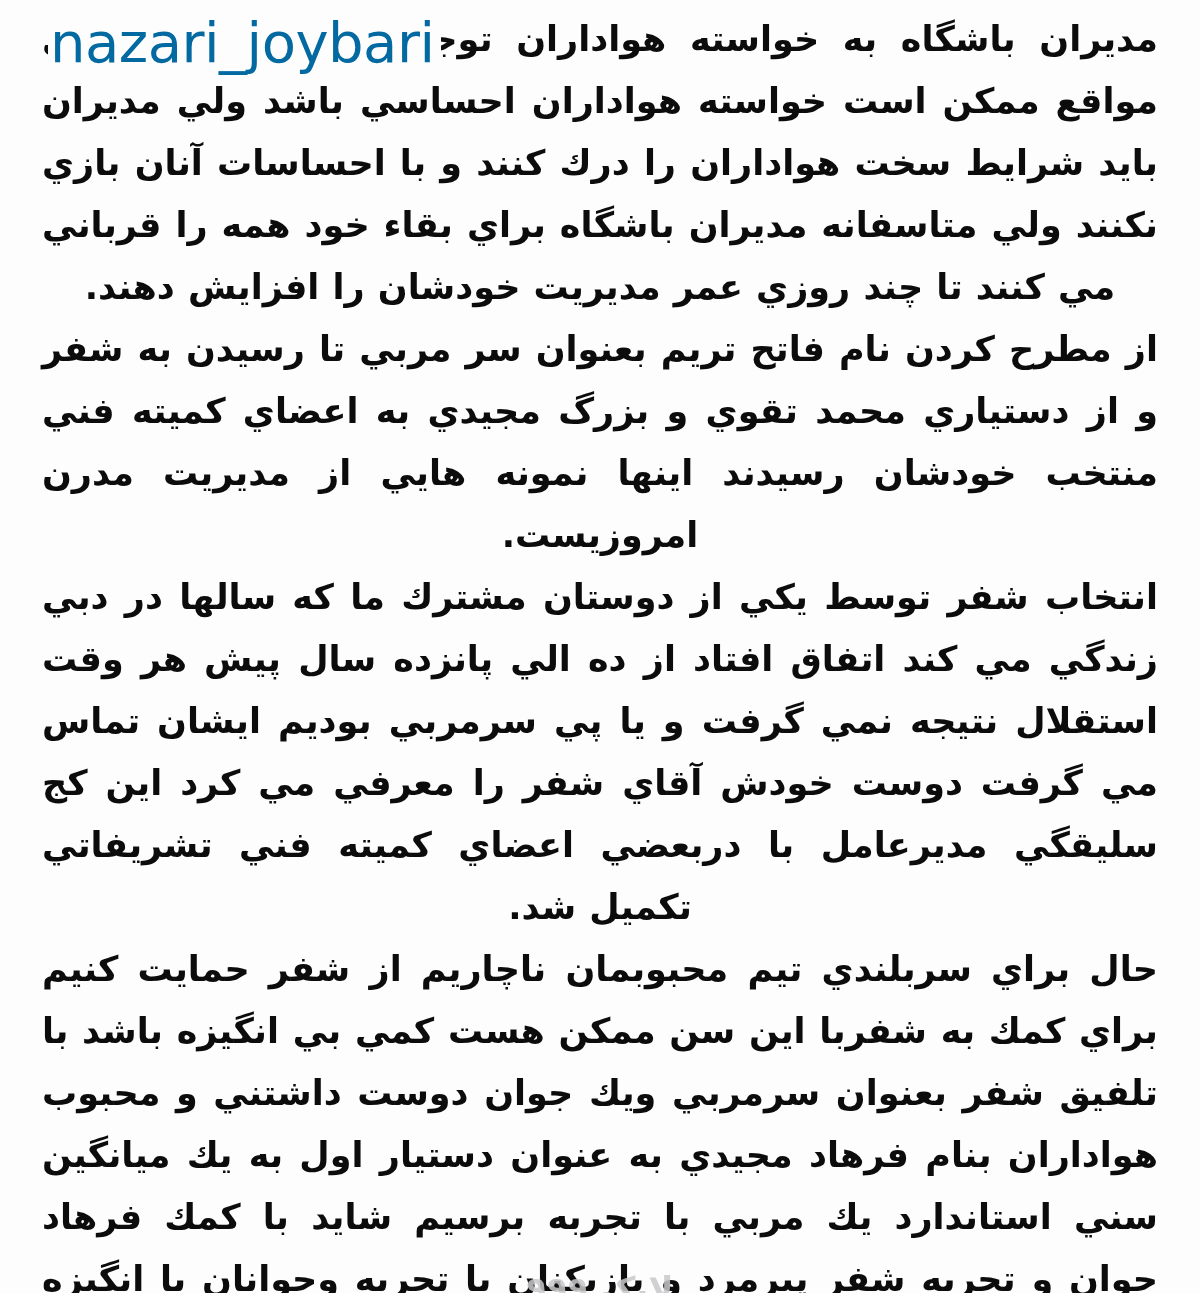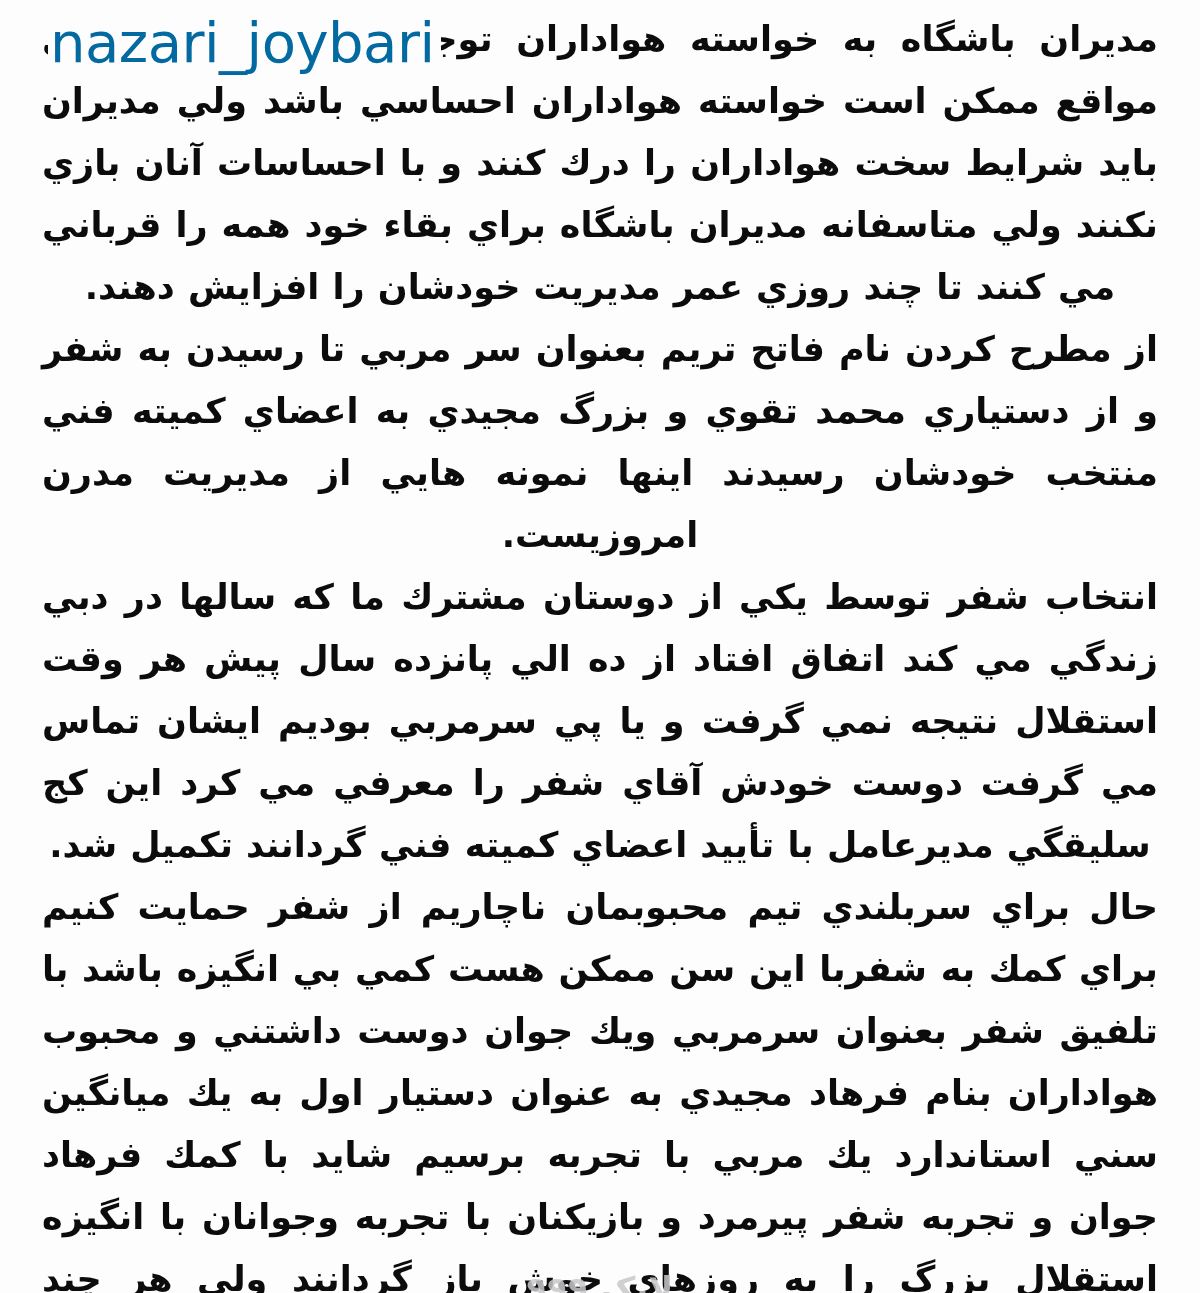--- a/index.html
+++ b/index.html
@@ -93,21 +93,21 @@
   }
 </style>
 </head>
 <body>
 
 <div class="post-canvas">
 
   <div class="post-body">
     <p class="para">مديران باشگاه به خواسته هواداران توجه نمي كنند! دربعضي مواقع ممكن است خواسته هواداران احساسي باشد ولي مديران بايد شرايط سخت هواداران را درك كنند و با احساسات آنان بازي نكنند ولي متاسفانه مديران باشگاه براي بقاء خود همه را قرباني مي كنند تا چند روزي عمر مديريت خودشان را افزايش دهند.</p>
     <p class="para">از مطرح كردن نام فاتح تريم بعنوان سر مربي تا رسيدن به شفر و از دستياري محمد تقوي و بزرگ مجيدي به اعضاي كميته فني منتخب خودشان رسيدند اينها نمونه هايي از مديريت مدرن امروزيست.</p>
-    <p class="para">انتخاب شفر توسط يكي از دوستان مشترك ما كه سالها در دبي زندگي مي كند اتفاق افتاد از ده الي پانزده سال پيش هر وقت استقلال نتيجه نمي گرفت و يا پي سرمربي بوديم ايشان تماس مي گرفت دوست خودش آقاي شفر را معرفي مي كرد اين كج سليقگي مديرعامل با تأييد اعضاي كميته فني  گردانند تكميل شد.</p>
+    <p class="para">انتخاب شفر توسط يكي از دوستان مشترك ما كه سالها در دبي زندگي مي كند اتفاق افتاد از ده الي پانزده سال پيش هر وقت استقلال نتيجه نمي گرفت و يا پي سرمربي بوديم ايشان تماس مي گرفت دوست خودش آقاي شفر را معرفي مي كرد اين كج سليقگي مديرعامل با دربعضي اعضاي كميته فني  تشريفاتي تكميل شد.</p>
     <p class="para para-spaced">حال براي سربلندي تيم محبوبمان ناچاريم از شفر حمايت كنيم براي كمك به شفربا اين سن ممكن هست كمي بي انگيزه باشد با تلفيق شفر بعنوان سرمربي ويك جوان دوست داشتني و محبوب هواداران بنام فرهاد مجيدي به عنوان دستيار اول به يك ميانگين سني استاندارد يك مربي با تجربه برسيم شايد با كمك فرهاد جوان و تجربه شفر پيرمرد و بازيكنان با تجربه وجوانان با انگيزه استقلال بزرگ را به روزهاي خوش باز گردانند ولي هر چند متعقدم اشكال كار در جاي ديگريست حتي اگر فاتع تريم بيايد.</p>
   </div>
 
   <div class="username-overlay">nazari_joybari</div>
 
   <div class="bottom-clipped">لایک ۹۹۹</div>
 
 </div>
 
 </body></html>

